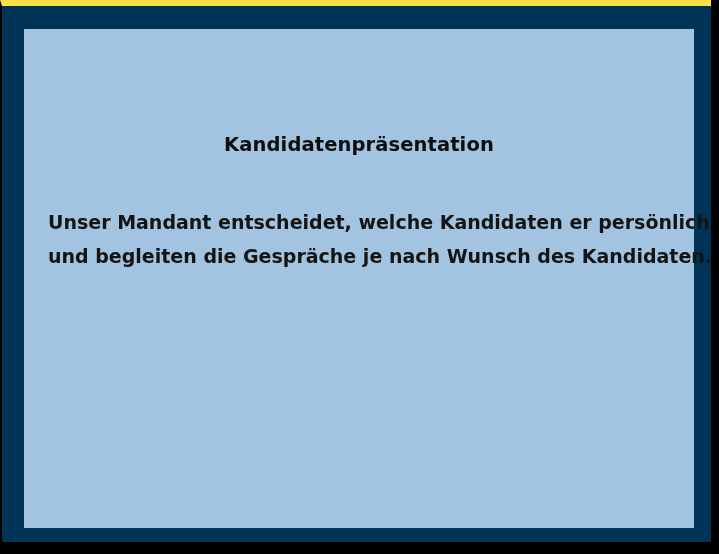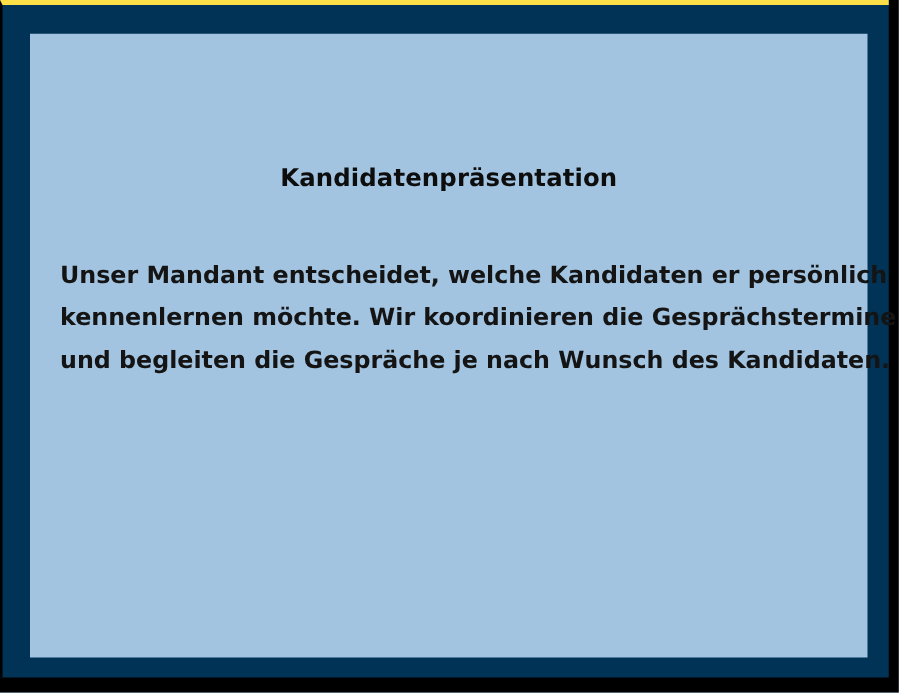--- a/index.html
+++ b/index.html
@@ -16,21 +16,21 @@
 
   
   .slide-frame {
     position: absolute;
     left: 0;
     top: 0;
     width: 711px;
     height: 542px;
     background: #003355;
     box-sizing: border-box;
-    border-top: 4px solid #fde047;
+    border-top: 6px solid #fde047;
     border-left: 2px solid #000000;
   }
 
   
   .content-panel {
     position: absolute;
     left: 22px;
     top: 23px;
     width: 670px;
     height: 499px;
@@ -68,18 +68,17 @@
 </head>
 <body>
 
 <div class="slide-frame">
   <div class="content-panel">
 
     <div class="slide-title">Kandidatenpräsentation</div>
 
     <div class="body-block">
       <div class="body-line">Unser Mandant entscheidet, welche Kandidaten er persönlich</div>
-      <div class="body-line">kennenlernen möchte. Wir koordinieren die Gesprächstermine</div>
       <div class="body-line">und begleiten die Gespräche je nach Wunsch des Kandidaten.</div>
     </div>
 
   </div>
 </div>
 
 </body></html>

